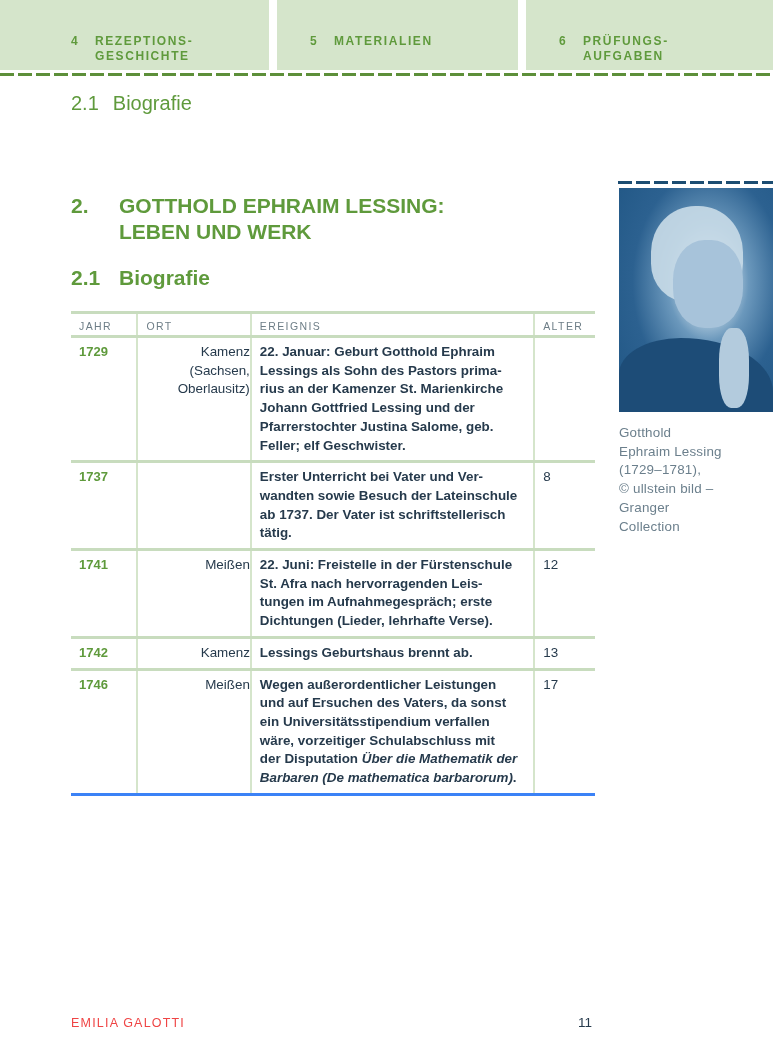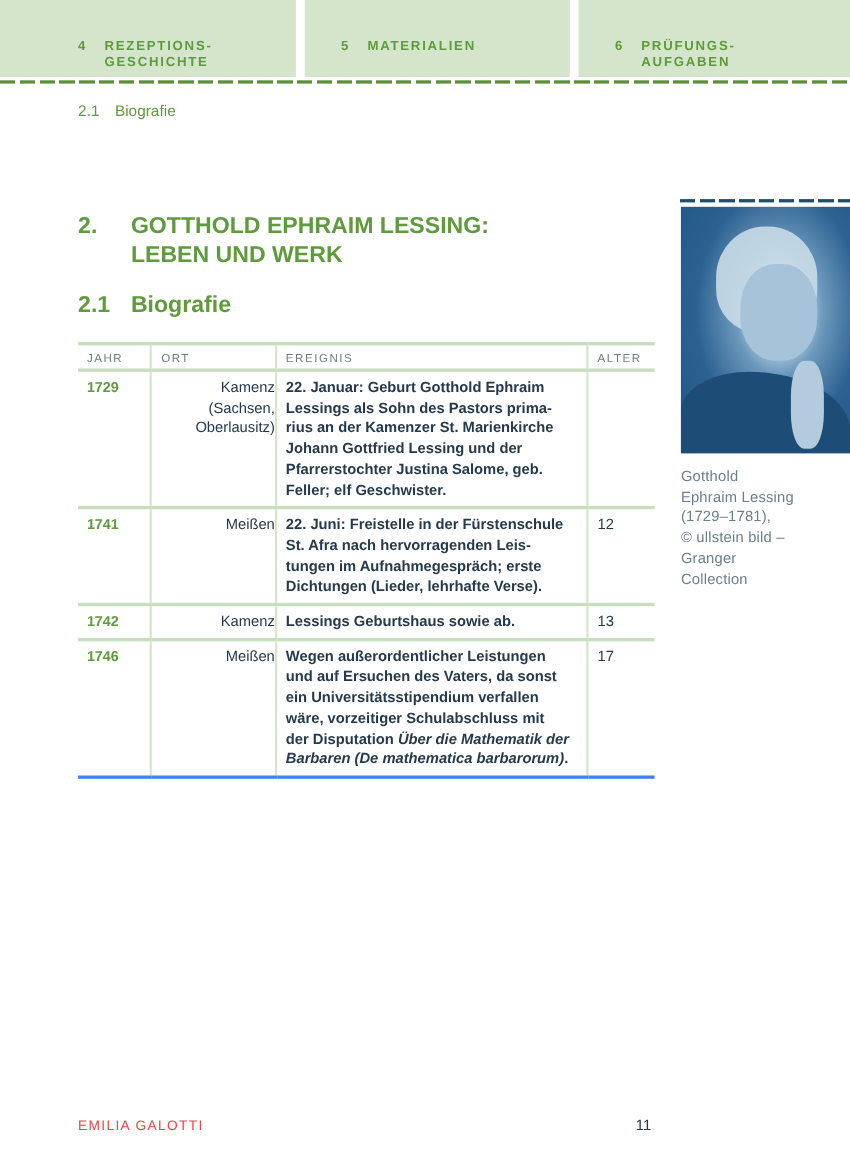--- a/index.html
+++ b/index.html
@@ -7,21 +7,21 @@
 
   .tabs { position: absolute; top: 0; left: 0; width: 773px; height: 70px; }
   .tab { position: absolute; top: 0; height: 70px; background: #d5e5cb; }
   .tab-inner { position: absolute; top: 34px; display: flex; font-weight: bold; font-size: 12px; letter-spacing: 1.6px; color: #5f9a3c; line-height: 15px; }
   .tab-num { width: 24px; }
   .tab-label { white-space: pre-line; }
 
   .dash-line { position: absolute; top: 73px; left: 0; width: 773px; height: 3px;
     background: repeating-linear-gradient(90deg, #5d8f3a 0 14px, transparent 14px 18px); }
 
-  .running-head { position: absolute; top: 92px; left: 71px; font-size: 14px; color: #5f9a3c; font-weight: 300; }
+  .running-head { position: absolute; top: 92px; left: 71px; font-size: 20px; color: #5f9a3c; font-weight: 300; }
   .running-head span { margin-right: 14px; }
 
   .chapter-title { position: absolute; top: 193px; left: 71px; display: flex; color: #5f9a3c; font-weight: bold; font-size: 21px; line-height: 26px; }
   .chapter-num { width: 48px; }
   .chapter-text { white-space: pre-line; }
 
   .section-title { position: absolute; top: 266px; left: 71px; display: flex; color: #5f9a3c; font-weight: bold; font-size: 21px; }
   .section-num { width: 48px; }
 
   table.bio { position: absolute; top: 311px; left: 71px; width: 524px; border-collapse: collapse; font-size: 13.4px; color: #263a4c; }
@@ -107,32 +107,41 @@
 Oberlausitz)</td>
       <td class="event">22. Januar: Geburt Gotthold Ephraim
 Lessings als Sohn des Pastors prima-
 rius an der Kamenzer St. Marienkirche
 Johann Gottfried Lessing und der
 Pfarrerstochter Justina Salome, geb.
 Feller; elf Geschwister.</td>
       <td></td>
     </tr>
     <tr>
+      <td class="year">1737</td>
+      <td class="place"></td>
+      <td class="event">Erster Unterricht bei Vater und Ver-
+wandten sowie Besuch der Lateinschule
+ab 1737. Der Vater ist schriftstellerisch
+tätig.</td>
+      <td>8</td>
+    </tr>
+    <tr>
       <td class="year">1741</td>
       <td class="place">Meißen</td>
       <td class="event">22. Juni: Freistelle in der Fürstenschule
 St. Afra nach hervorragenden Leis-
 tungen im Aufnahmegespräch; erste
 Dichtungen (Lieder, lehrhafte Verse).</td>
       <td>12</td>
     </tr>
     <tr>
       <td class="year">1742</td>
       <td class="place">Kamenz</td>
-      <td class="event">Lessings Geburtshaus sowie ab.</td>
+      <td class="event">Lessings Geburtshaus brennt ab.</td>
       <td>13</td>
     </tr>
     <tr>
       <td class="year">1746</td>
       <td class="place">Meißen</td>
       <td class="event"><span>Wegen außerordentlicher Leistungen
 und auf Ersuchen des Vaters, da sonst
 ein Universitätsstipendium verfallen
 wäre, vorzeitiger Schulabschluss mit
 der Disputation </span><i>Über die Mathematik der

